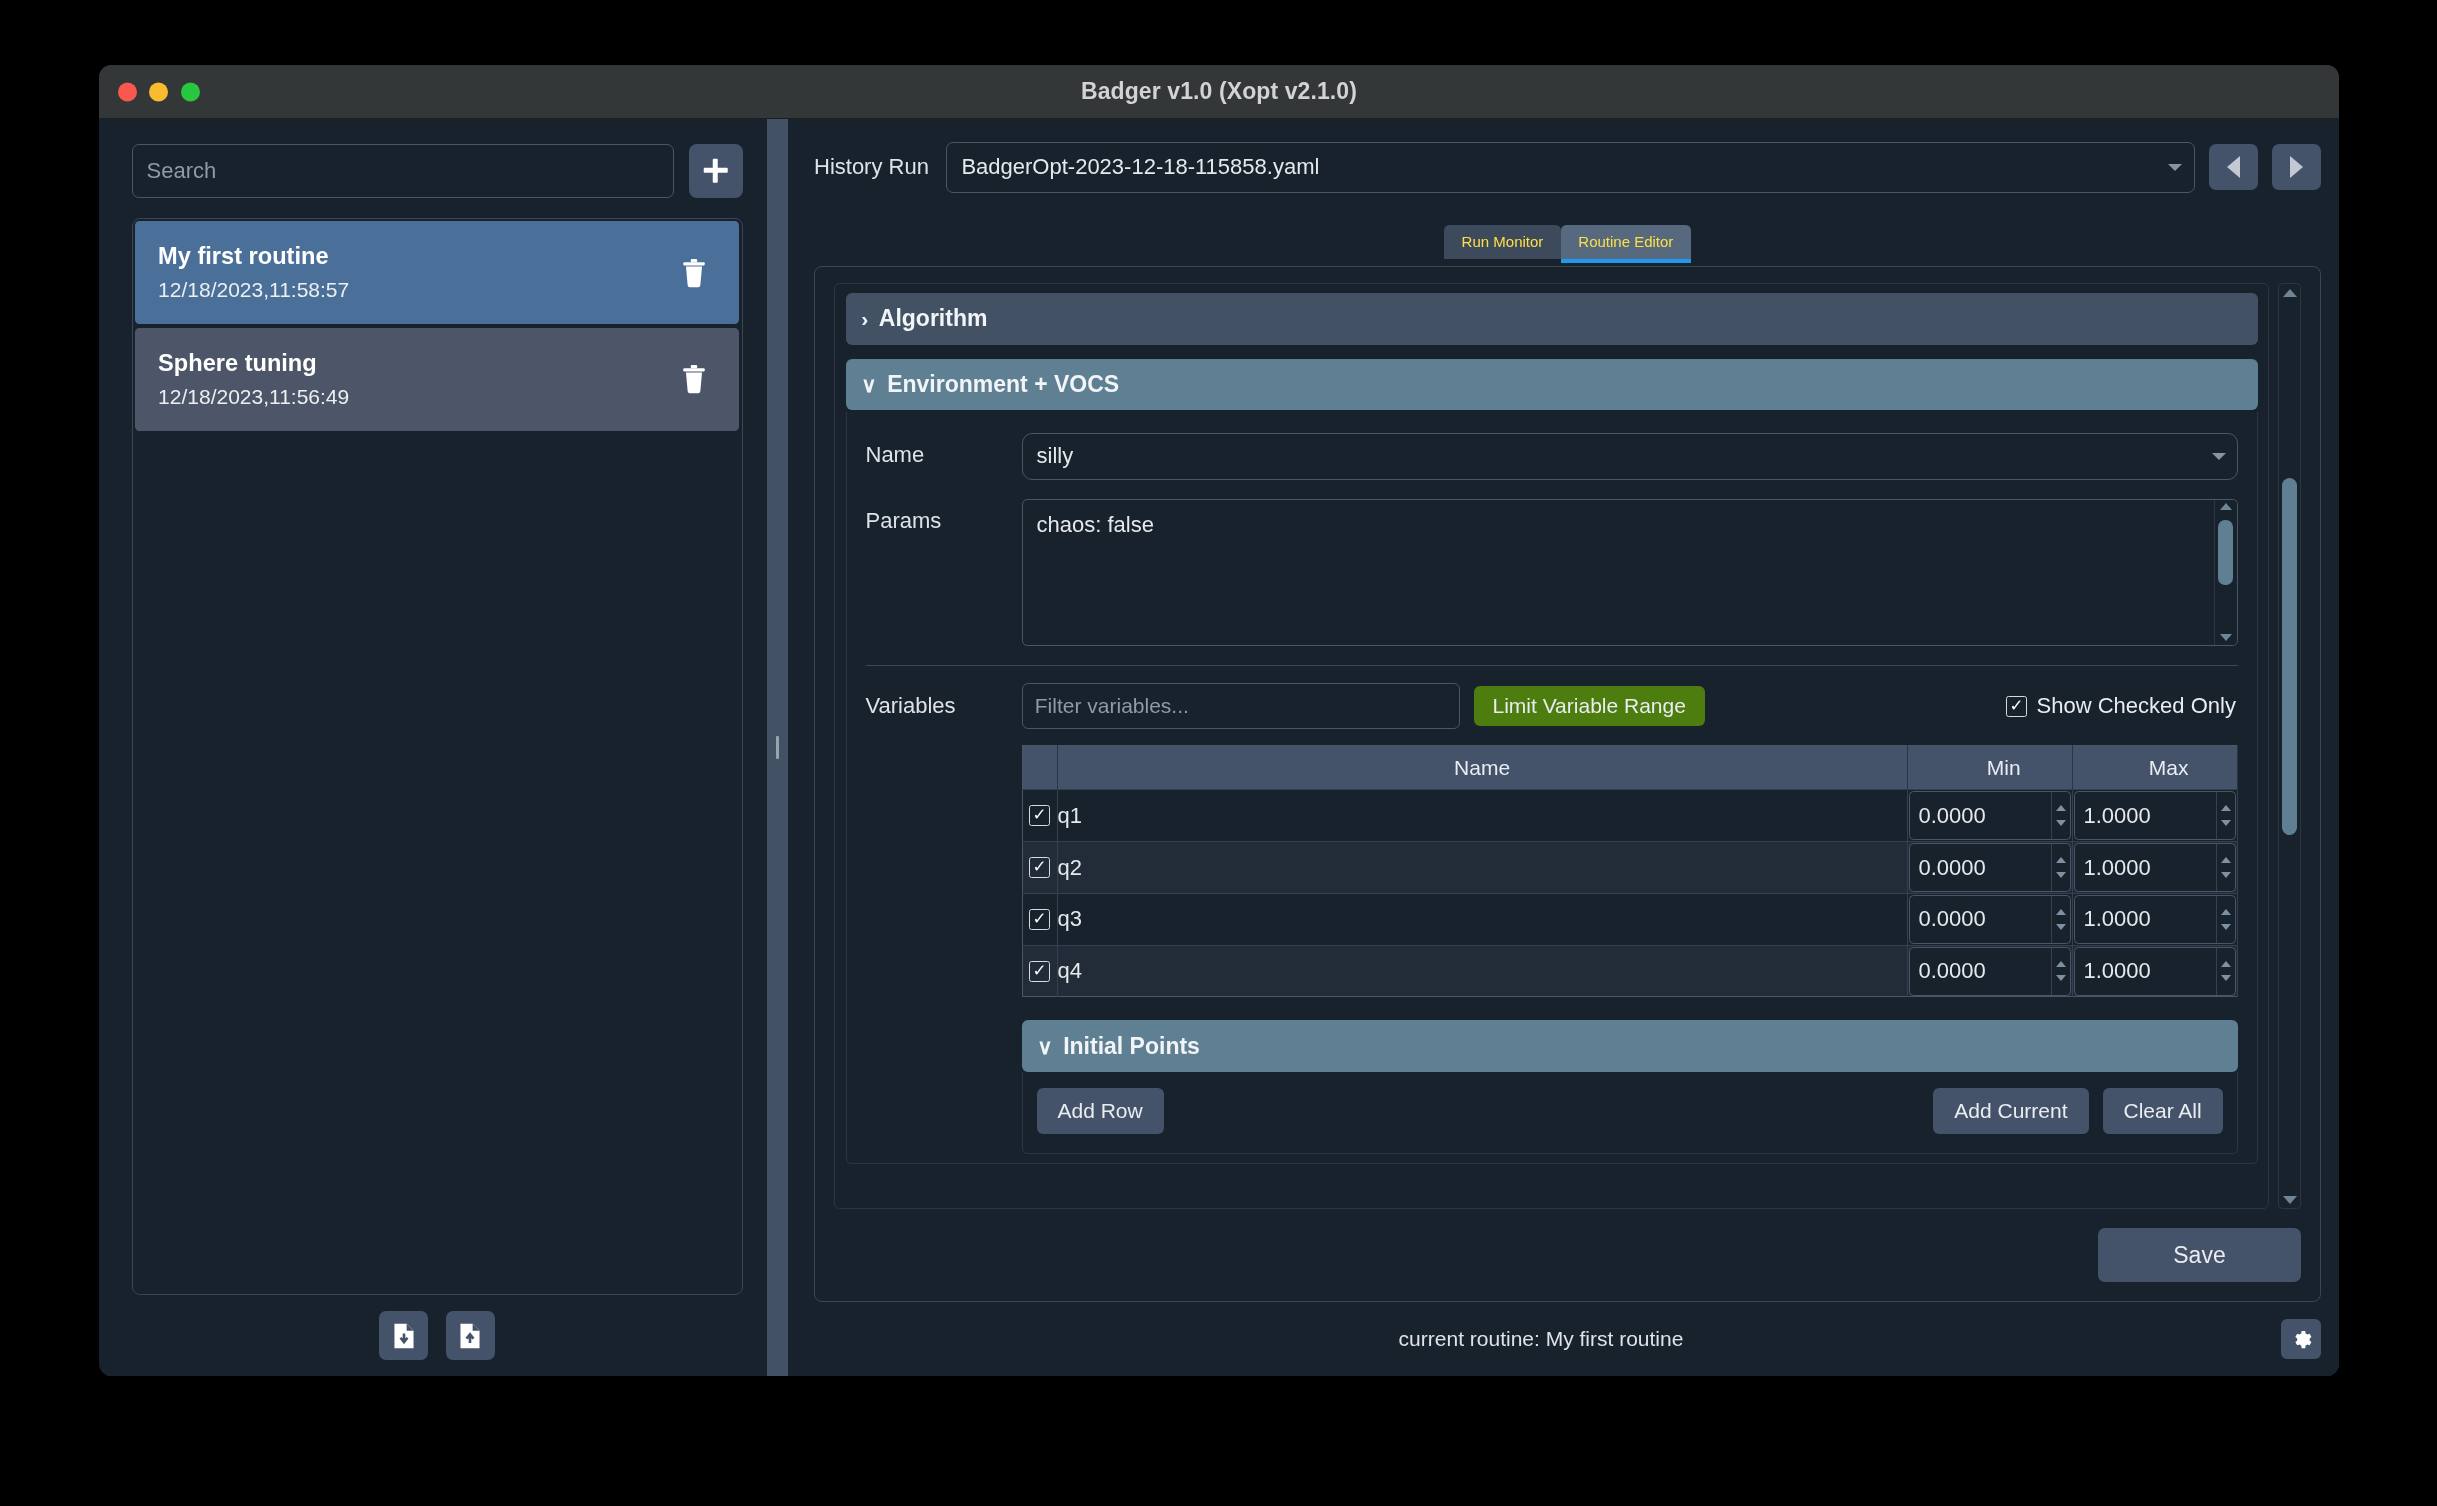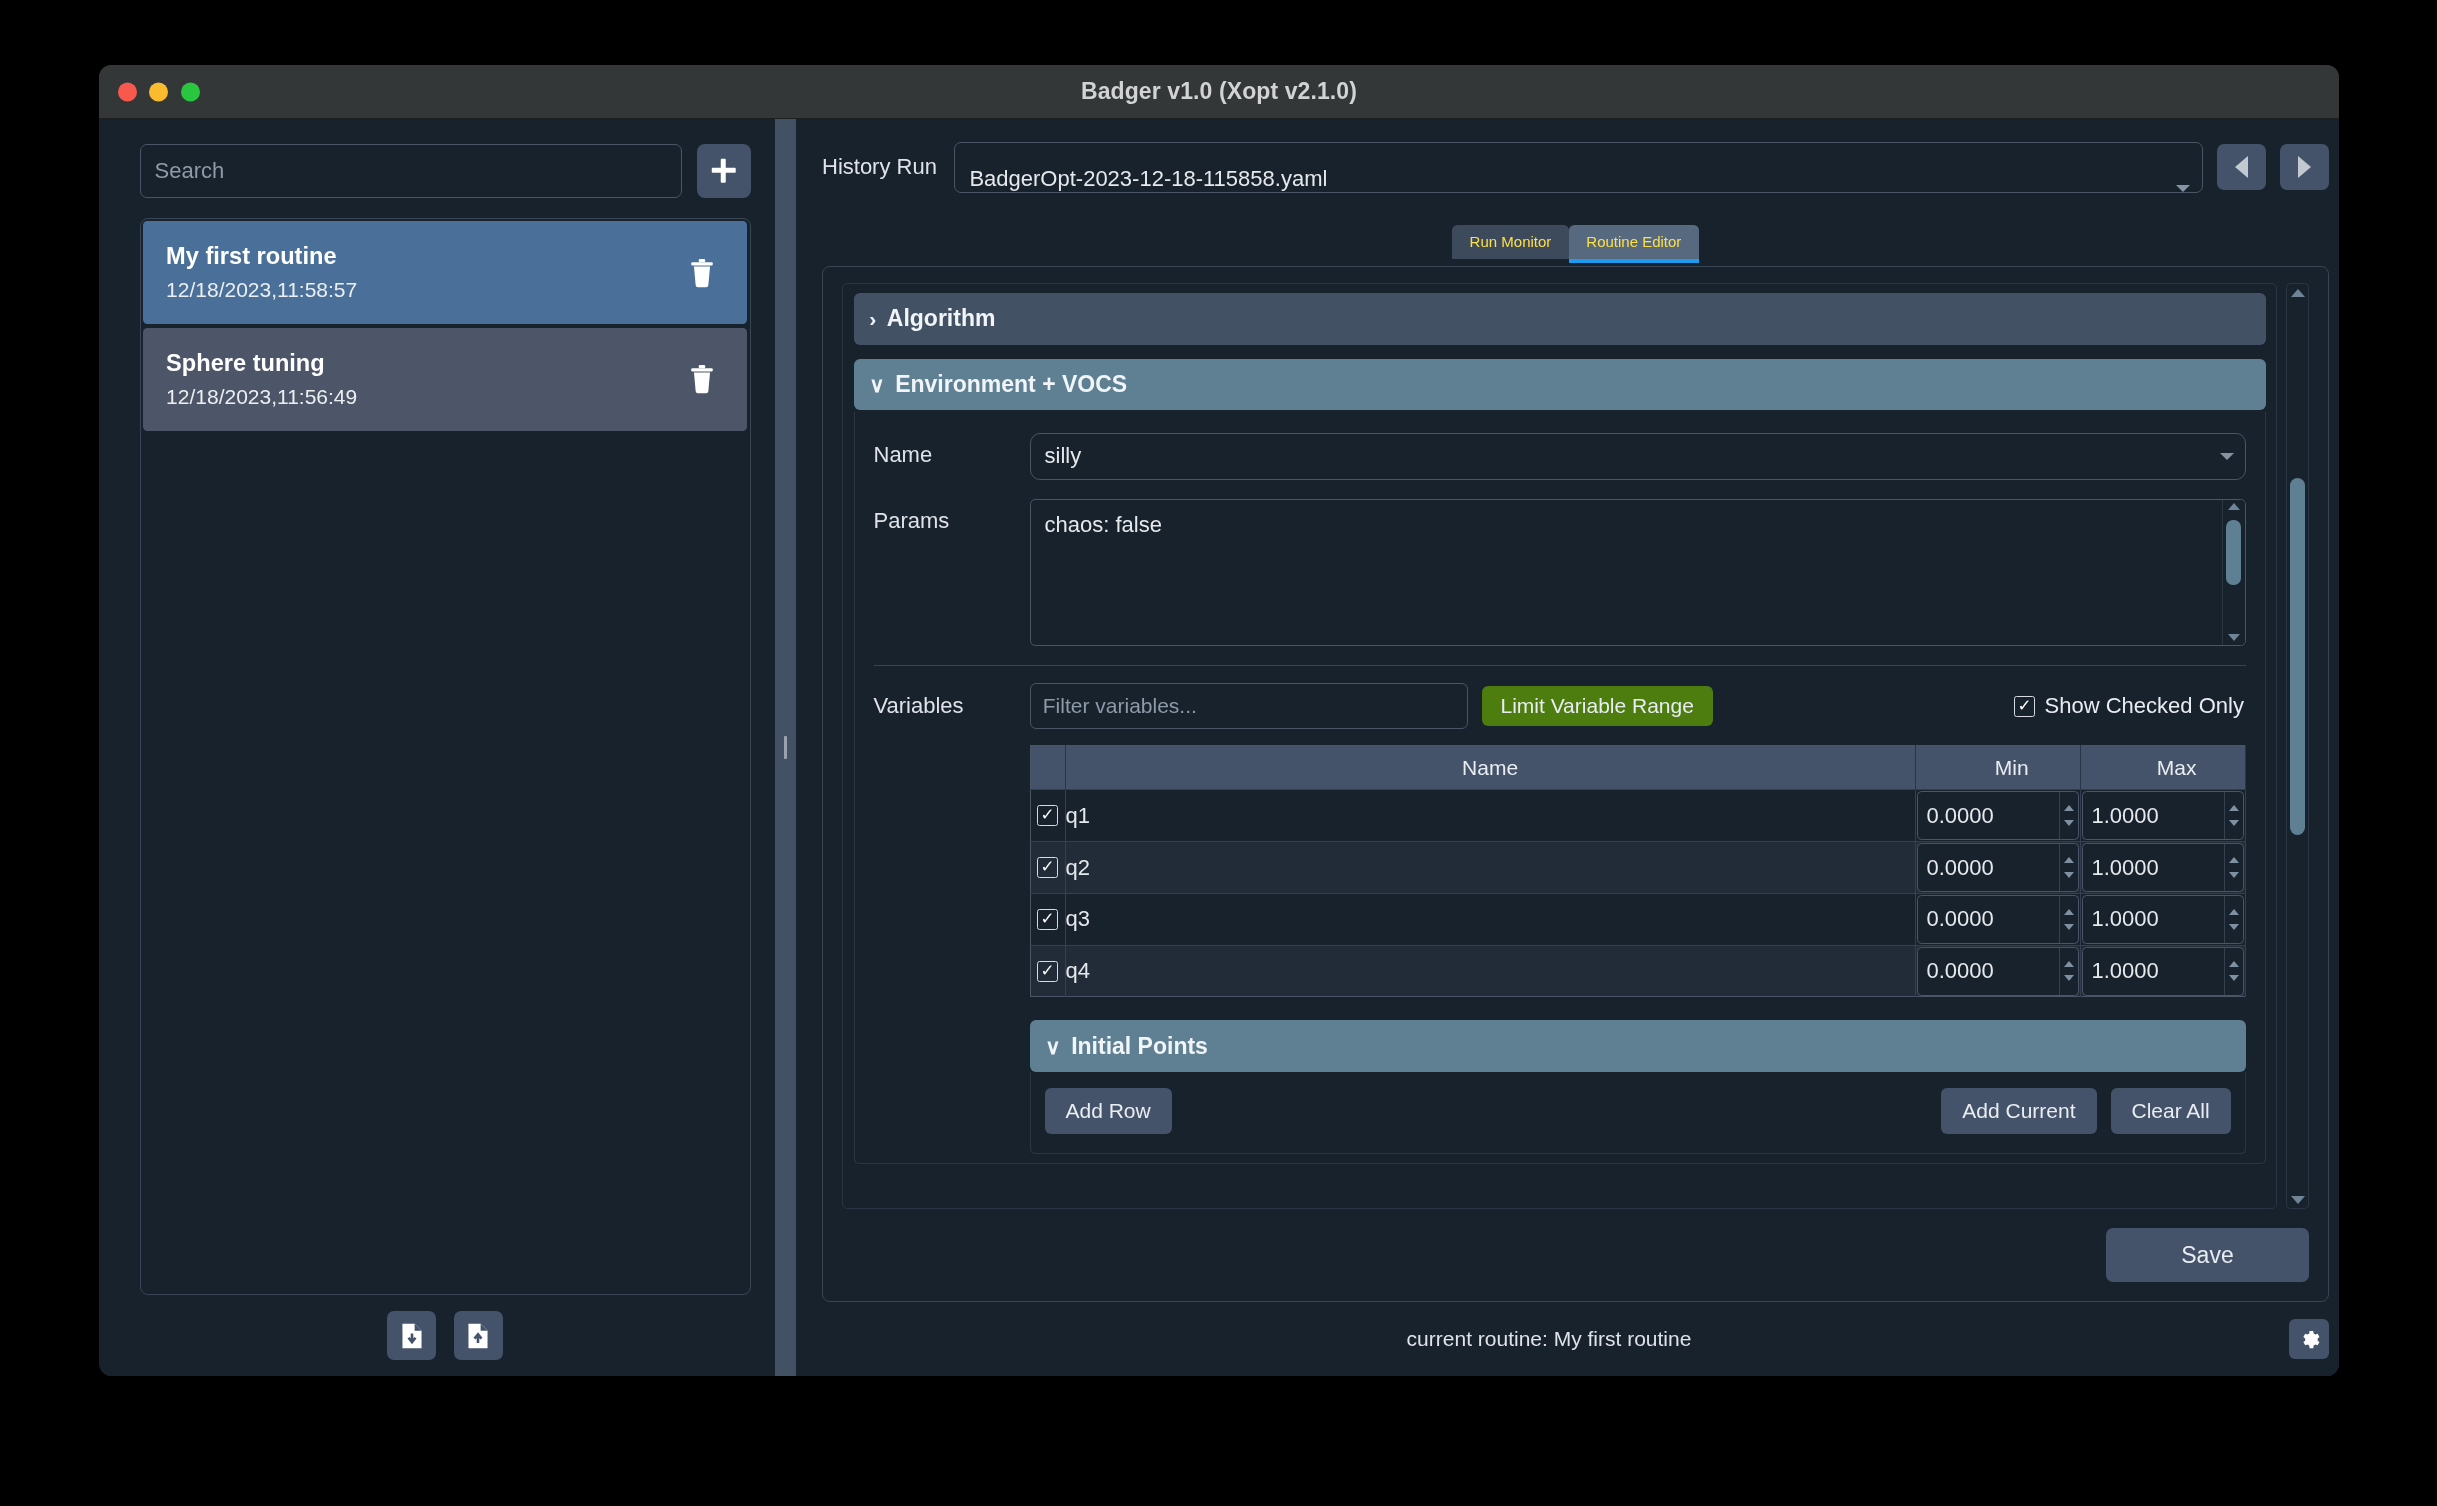--- a/index.html
+++ b/index.html
@@ -36,21 +36,21 @@
   .dot.yellow { background: #fbbb2e; }
   .dot.green { background: #29c73f; }
   #window-title {
     width: 100%; text-align: center;
     color: #d2d3d4; font-size: 23px; font-weight: bold;
     letter-spacing: 0.1px;
   }
 
   
   #body-split {
-    position: absolute; left: 16px; top: 54px;
+    position: absolute; left: 8px; top: 54px;
     width: 2240px; height: 1257px;
     display: flex;
     background: #18222d;
   }
 
   
   #sidebar {
     width: 660px; min-width: 660px;
     padding: 24.5px 24.5px 0 24.5px;
     display: flex; flex-direction: column;
@@ -137,21 +137,21 @@
     padding: 21px 26px 0 26px;
     display: flex; flex-direction: column;
     background: #18222d;
   }
   #history-row { display: flex; align-items: center; gap: 14px; height: 54px; }
   #history-label { color: #dfe3e8; font-size: 22px; white-space: nowrap; margin-right: 3.5px; }
   #history-combo {
     flex: 1; height: 51px;
     background: #18222d;
     border: 0.9px solid #4a5668; border-radius: 7px;
-    display: flex; align-items: flex-end; justify-content: space-between;
+    display: flex; align-items: center; justify-content: space-between;
     padding: 0 12.3px 0 14px;
     cursor: pointer;
   }
   #history-combo .value { color: #e6e9ec; font-size: 22px; }
   .combo-arrow {
     width: 0; height: 0;
     border-left: 7px solid transparent; border-right: 7px solid transparent;
     border-top: 7.9px solid #8593a3;
   }
   .nav-button {

